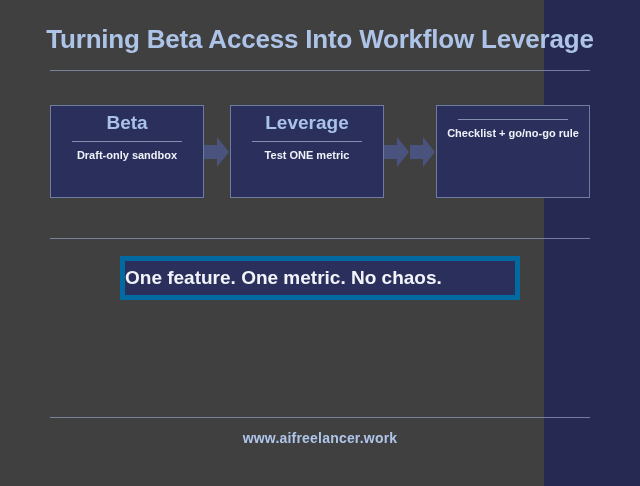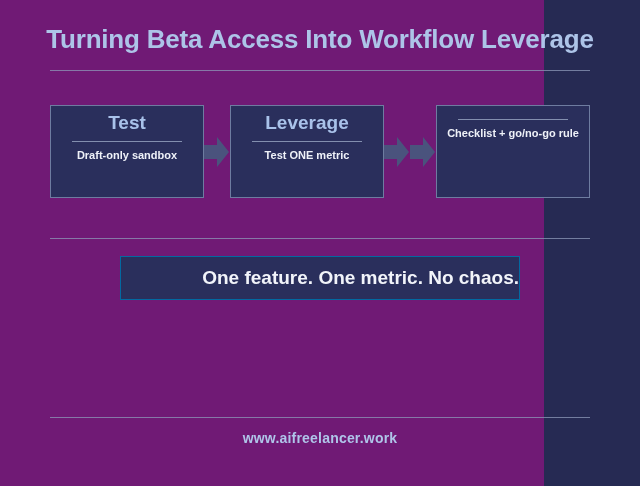--- a/index.html
+++ b/index.html
@@ -11,21 +11,21 @@
     height: 486px;
     background: #262a53;
     font-family: "Liberation Sans", sans-serif;
     overflow: hidden;
   }
 
   #canvas {
     position: relative;
     width: 544px;
     height: 486px;
-    background: #701a75;
+    background: #404040;
     box-sizing: border-box;
   }
 
   
   .title {
     position: absolute;
     left: 0;
     top: 24px;
     width: 640px;
     text-align: center;
@@ -96,26 +96,26 @@
   }
   .arrow svg { display: block; }
 
   
   .callout {
     position: absolute;
     left: 120px;
     top: 256px;
     width: 400px;
     height: 44px;
-    border: 1px solid #0369a1;
+    border: 5px solid #0369a1;
     background: #2a2f5c;
     box-sizing: border-box;
     display: flex;
     align-items: center;
-    justify-content: flex-end;
+    justify-content: flex-start;
   }
   .callout-text {
     font-size: 19px;
     font-weight: bold;
     color: #f2f4fa;
     white-space: nowrap;
   }
 
   
   .footer {
@@ -135,21 +135,21 @@
 <body>
 
 <div id="canvas">
 
   <div class="title">Turning Beta Access Into Workflow Leverage</div>
   <div class="rule rule-top"></div>
 
   <div class="flow">
 
     <div class="step">
-      <div class="step-title">Test</div>
+      <div class="step-title">Beta</div>
       <div class="step-div"></div>
       <div class="step-desc">Draft-only sandbox</div>
     </div>
 
     <div class="arrow">
       <svg width="26" height="34" viewBox="0 0 26 34">
         <path d="M0 10 L13 10 L13 2 L25 17 L13 32 L13 24 L0 24 Z" fill="#4a537d"></path>
       </svg>
     </div>
 

